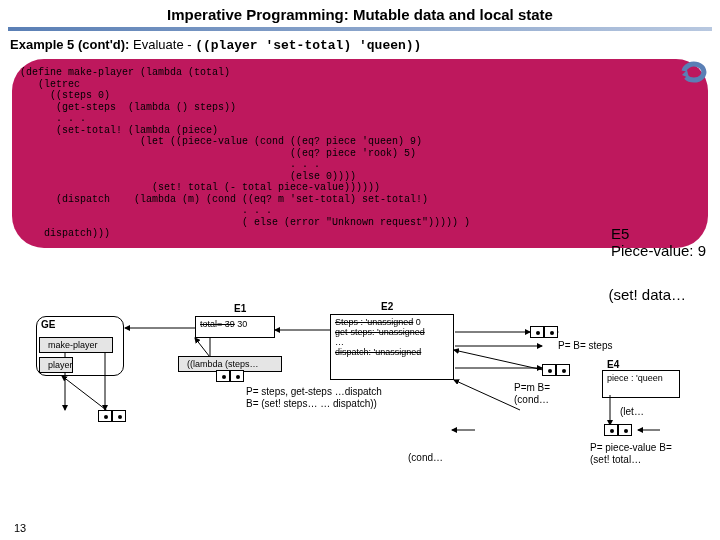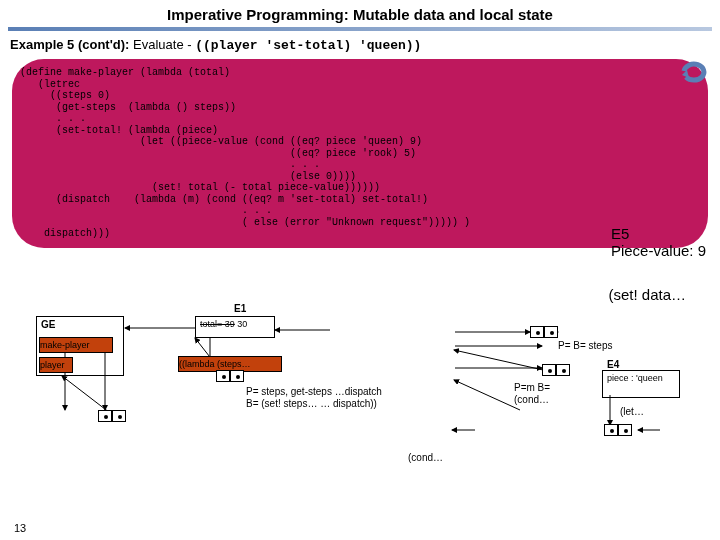--- a/index.html
+++ b/index.html
@@ -6,21 +6,21 @@
   body { font-family: Arial, sans-serif; width: 720px; height: 540px; background: #fff; position: relative; overflow: hidden; }
   .title { font-size: 15px; font-weight: bold; padding: 6px 0 4px; text-align: center; }
   .tbar { height: 4px; background: linear-gradient(to right, #5a7fb5, #b8c8e0); margin: 0 8px 6px; }
   .subtitle { font-size: 13px; padding: 0 10px 6px; }
   .subtitle .label { font-weight: bold; }
   .subtitle .code { font-family: "Courier New", monospace; font-weight: bold; }
   .codebox { background: #be185d; border-radius: 32px; margin: 0 12px 4px; padding: 8px 8px; position: relative; }
   .codebox pre { font-family: "Courier New", monospace; font-size: 10px; line-height: 1.15; white-space: pre; }
   .loop-icon { position: absolute; right: -6px; top: -4px; }
   .diagram { position: absolute; left: 0; top: 310px; width: 720px; height: 210px; font-size: 9px; }
-  .box { position: absolute; border: 1px solid #000; background: #c2410c; padding: 2px 0; }
+  .box { position: absolute; border: 1px solid #000; background: #e5e5e5; padding: 2px 8px; }
   .env { position: absolute; border: 1px solid #000; padding: 2px 4px; }
   .env-label { font-weight: bold; position: absolute; font-size: 10px; }
   .cell { position: absolute; width: 14px; height: 12px; border: 1px solid #000; background: #fff; }
   .dot { position: absolute; width: 4px; height: 4px; background: #000; border-radius: 50%; }
   .txt { position: absolute; font-size: 10px; line-height: 1.15; }
   .slide-num { position: absolute; left: 14px; bottom: 6px; font-size: 11px; text-align: center; }
   .strike { text-decoration: line-through; }
   svg.arrows { position: absolute; left: 0; top: 0; width: 720px; height: 210px; pointer-events: none; }
   .side-note { position: absolute; font-size: 15px; }
 </style>
@@ -83,21 +83,21 @@
     <line x1="540" y1="22" x2="558" y2="22" stroke="#000" marker-end="url(#ah)"></line>
     <line x1="455" y1="36" x2="542" y2="36" stroke="#000" marker-end="url(#ah)"></line>
     <line x1="455" y1="58" x2="542" y2="58" stroke="#000" marker-end="url(#ah)"></line>
     <line x1="552" y1="62" x2="454" y2="40" stroke="#000" marker-end="url(#ah)"></line>
     <line x1="520" y1="100" x2="454" y2="70" stroke="#000" marker-end="url(#ah)"></line>
     <line x1="475" y1="120" x2="452" y2="120" stroke="#000" marker-end="url(#ah)"></line>
     <line x1="610" y1="85" x2="610" y2="115" stroke="#000" marker-end="url(#ah)"></line>
     <line x1="660" y1="120" x2="638" y2="120" stroke="#000" marker-end="url(#ah)"></line>
   </svg>
 
-  <div class="env" style="left:36px; top:6px; width:88px; height:60px;">
+  <div class="env" style="left:36px; top:6px; width:88px; height:60px;border-radius:10px;">
     <div class="env-label" style="left:4px; top:2px;">GE</div>
     <div class="box" style="left:2px; top:20px; width:74px;">make-player</div>
     <div class="box" style="left:2px; top:40px; width:34px;">player</div>
   </div>
   <div class="cell" style="left:98px; top:100px;">
       <div class="dot" style="left:5px;top:4px;"></div>
     </div>
   <div class="cell" style="left:112px; top:100px;">
       <div class="dot" style="left:5px;top:4px;"></div>
     </div>
@@ -112,20 +112,27 @@
       <div class="dot" style="left:5px;top:4px;"></div>
     </div>
   <div class="cell" style="left:230px; top:60px;">
       <div class="dot" style="left:5px;top:4px;"></div>
     </div>
   <div class="txt" style="left:246px; top:76px; width:150px;">P= steps, get-steps …dispatch
 B= (set! steps…
      …
    dispatch))</div>
 
+  <div class="env" style="left:330px; top:4px; width:124px; height:66px;">
+    <div class="env-label" style="left:50px; top:-14px;">E2</div>
+    <div><span class="strike">Steps : 'unassigned</span> <span>0</span></div>
+    <div><span class="strike">get-steps: 'unassigned</span></div>
+    <div>…</div>
+    <div><span class="strike">dispatch: 'unassigned</span></div>
+  </div>
 
   <div class="cell" style="left:530px; top:16px;">
       <div class="dot" style="left:5px;top:4px;"></div>
     </div>
   <div class="cell" style="left:544px; top:16px;">
       <div class="dot" style="left:5px;top:4px;"></div>
     </div>
   <div class="txt" style="left:558px; top:30px; width:60px;">P=
 B= steps</div>
 
@@ -144,15 +151,17 @@
     <div class="env-label" style="left:4px; top:-12px;">E4</div>
     <span>piece : 'queen</span>
   </div>
   <div class="txt" style="left:620px; top:96px;">(let…</div>
   <div class="cell" style="left:604px; top:114px;">
       <div class="dot" style="left:5px;top:4px;"></div>
     </div>
   <div class="cell" style="left:618px; top:114px;">
       <div class="dot" style="left:5px;top:4px;"></div>
     </div>
+  <div class="txt" style="left:590px; top:132px; width:100px;">P= piece-value
+B= (set! total…</div>
 </div>
 
 <div class="slide-num">13</div>
 
 </body></html>

